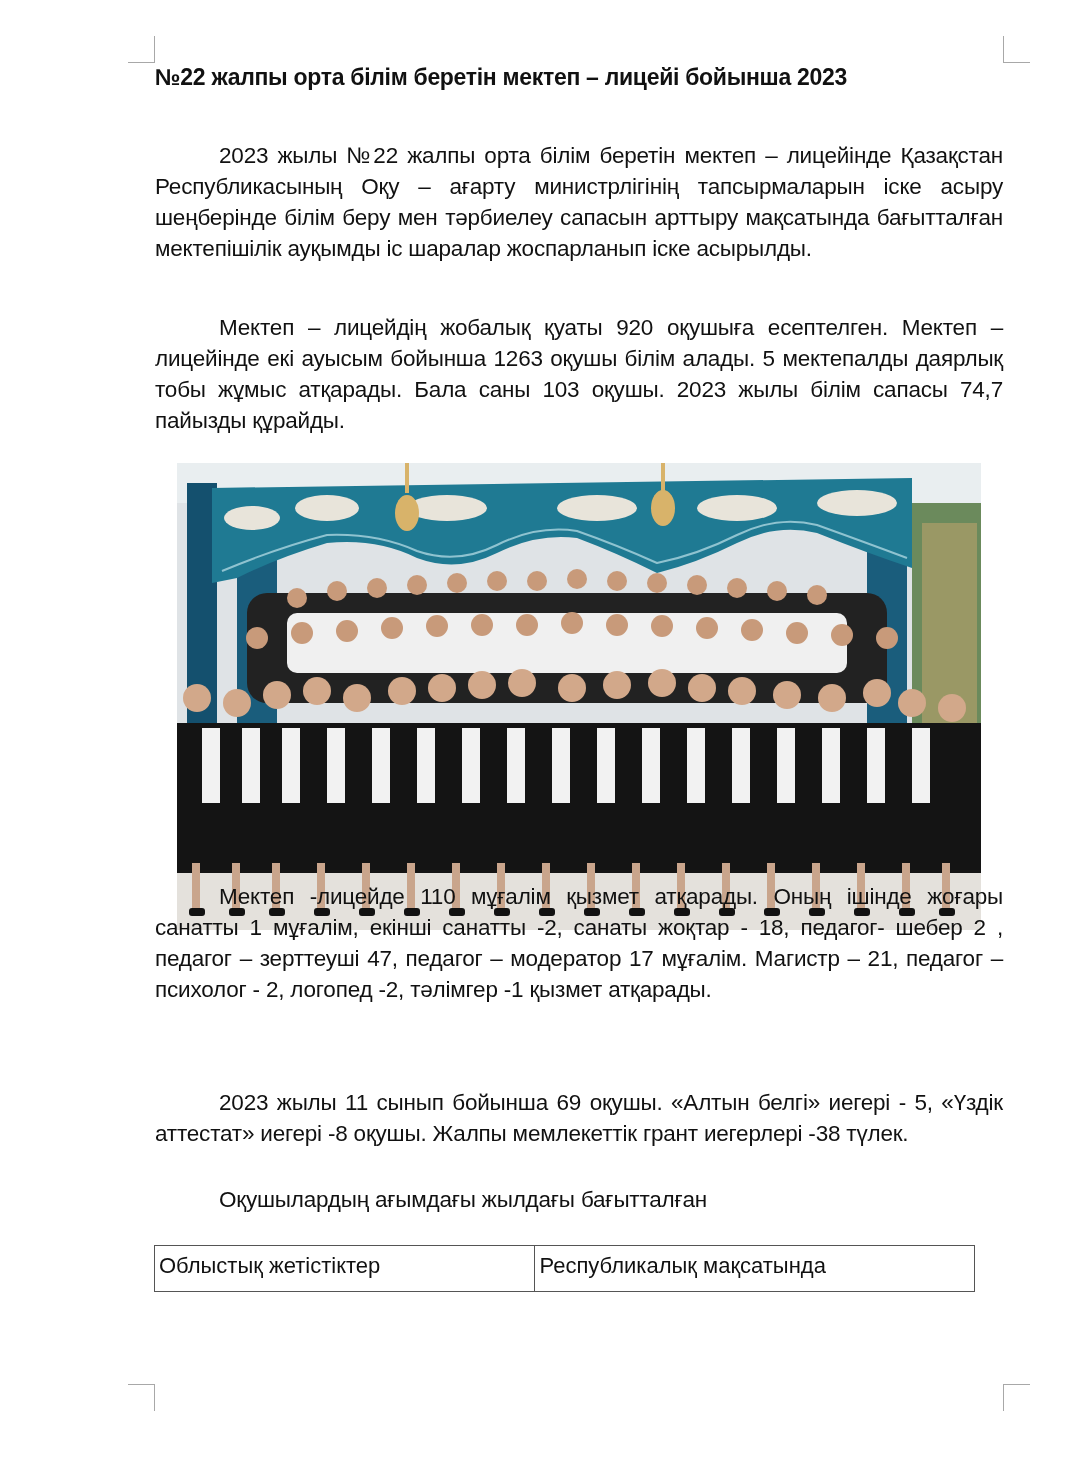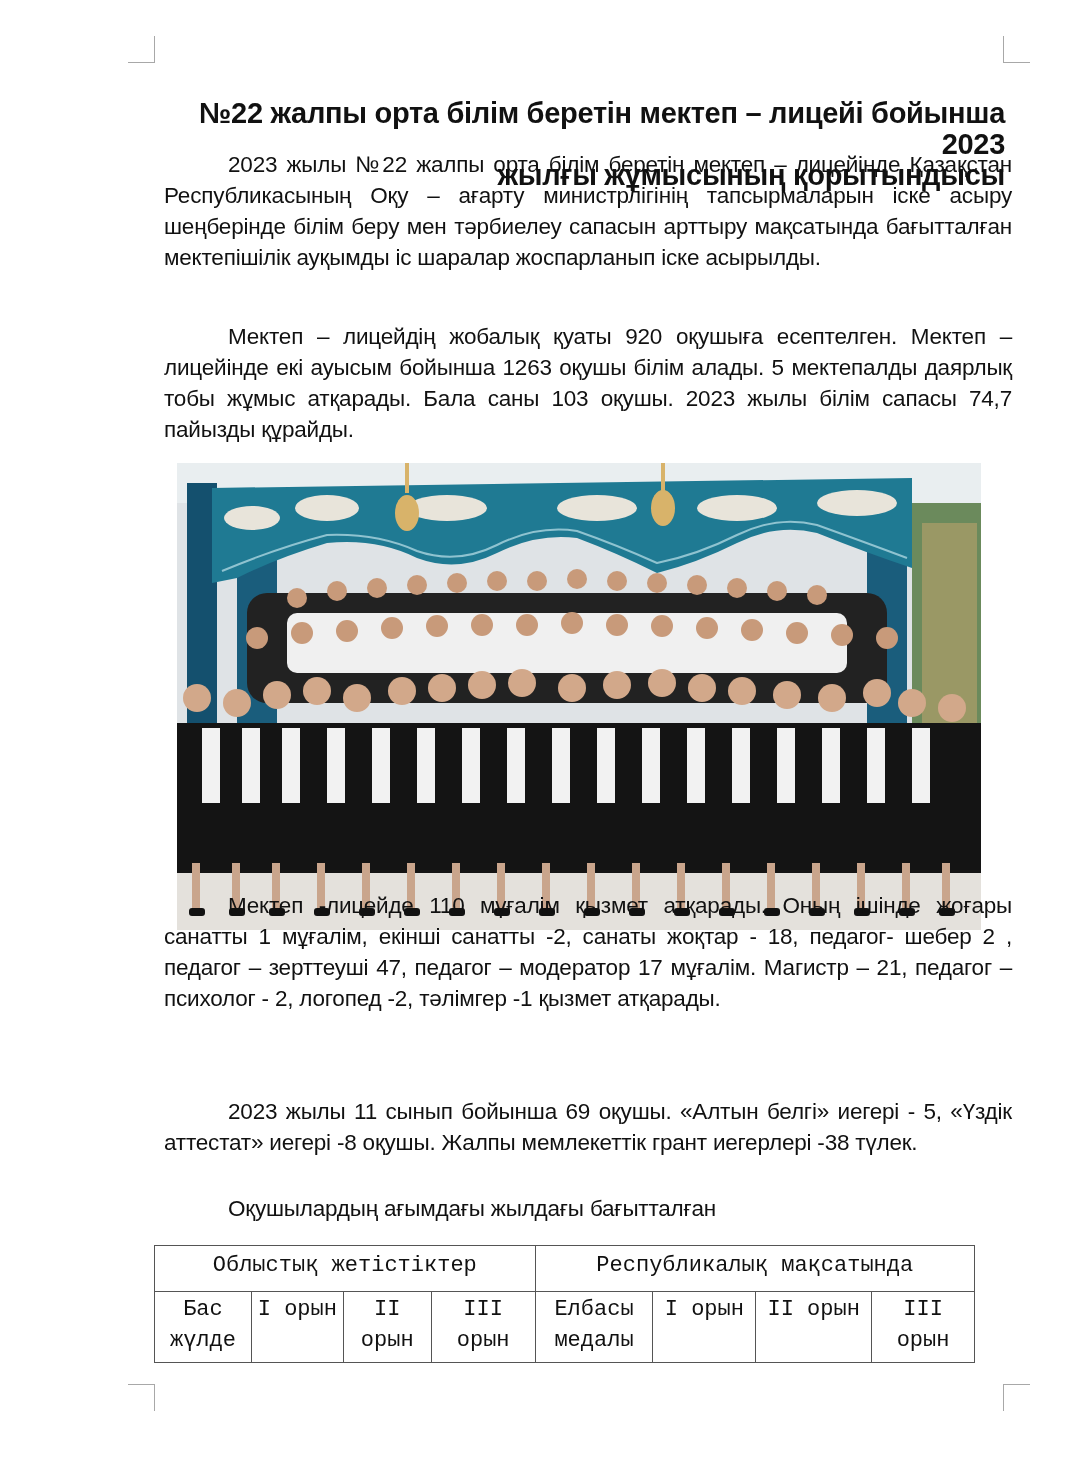--- a/index.html
+++ b/index.html
@@ -9,62 +9,60 @@
       color: #111;
     }
     .corner { position: absolute; width: 26px; height: 26px; border-color: #a8a8a8; border-style: solid; border-width: 0; }
     .c-tl { left: 128px; top: 36px; border-right-width: 1.5px; border-bottom-width: 1.5px; }
     .c-tr { left: 1003px; top: 36px; border-left-width: 1.5px; border-bottom-width: 1.5px; }
     .c-bl { left: 128px; top: 1384px; border-right-width: 1.5px; border-top-width: 1.5px; }
     .c-br { left: 1003px; top: 1384px; border-left-width: 1.5px; border-top-width: 1.5px; }
 
     .title {
       position: absolute; left: 155px; top: 62px; width: 850px;
-      text-align: right; font-weight: bold; font-size: 29px; line-height: 31px;
+      text-align: left; font-weight: bold; font-size: 23px; line-height: 31px;
       letter-spacing: -0.3px;
-      margin-top: 36px;
     }
     .para {
       position: absolute; left: 155px; width: 848px;
       font-size: 22.5px; line-height: 31px; text-align: justify;
-      text-indent: 64px; margin: 9px; letter-spacing: -0.2px;
+      text-indent: 64px; margin: 0; letter-spacing: -0.2px;
     }
     .p1 { top: 140px; }
     .p2 { top: 312px; }
     .p3 { top: 881px; }
     .p4 { top: 1087px; }
     .p5 { top: 1184px; }
 
     .photo {
       position: absolute; left: 177px; top: 463px; width: 804px; height: 467px;
       overflow: hidden; background: #dfe3e6;
     }
     .photo svg { display: block; }
 
     table.ach {
       position: absolute; left: 154px; top: 1245px; width: 821px;
       border-collapse: collapse; font-size: 22px; line-height: 31px;
     }
     table.ach th, table.ach td {
-      border: 1.3px solid #555; text-align: center; font-weight: normal;
-      vertical-align: top; padding: 2px 4px 6px 4px; font-family: Liberation Mono, monospace;
+      border: 1.3px solid #555; text-align: left; font-weight: normal;
+      vertical-align: top; padding: 2px 4px 6px 4px;
     }
     table.ach th.grp { padding: 4px 4px 10px 4px; }
   </style>
 </head>
 <body>
 
 <div class="corner c-tl"></div>
 <div class="corner c-tr"></div>
 <div class="corner c-bl"></div>
 <div class="corner c-br"></div>
 
 <div class="title">
   <div>№22 жалпы орта білім беретін мектеп – лицейі бойынша 2023</div>
-  <div>жылғы жұмысының қорытындысы</div>
 </div>
 
 <p class="para p1">2023 жылы №22 жалпы орта білім беретін мектеп – лицейінде Қазақстан Республикасының Оқу – ағарту министрлігінің тапсырмаларын іске асыру шеңберінде білім беру мен тәрбиелеу сапасын арттыру мақсатында бағытталған мектепішілік ауқымды іс шаралар жоспарланып іске асырылды.</p>
 <p class="para p2">Мектеп – лицейдің жобалық қуаты 920 оқушыға есептелген. Мектеп – лицейінде екі ауысым бойынша 1263 оқушы білім алады. 5 мектепалды даярлық  тобы жұмыс атқарады. Бала саны 103 оқушы. 2023 жылы білім сапасы 74,7 пайызды құрайды.</p>
 
 <div class="photo">
   <svg width="804" height="467" viewBox="0 0 804 467" xmlns="http://www.w3.org/2000/svg">
     <rect x="0" y="0" width="804" height="467" fill="#dfe3e6"></rect>
 
     <rect x="0" y="0" width="804" height="40" fill="#e9eef0"></rect>
@@ -234,24 +232,14 @@
     <col style="width:118px">
       <col style="width:103px">
       <col style="width:116px">
       <col style="width:103px">
   </colgroup>
   <tbody>
       <tr>
     <th class="grp" colspan="4">Облыстық жетістіктер</th>
     <th class="grp" colspan="4">Республикалық мақсатында</th>
   </tr>
-  <tr>
-    <td>Бас жүлде</td>
-    <td>I орын</td>
-    <td>II орын</td>
-    <td>III орын</td>
-    <td>Елбасы медалы</td>
-    <td>I орын</td>
-    <td>II орын</td>
-    <td>III орын</td>
-  </tr>
 </tbody>
   </table>
 
 </body></html>

